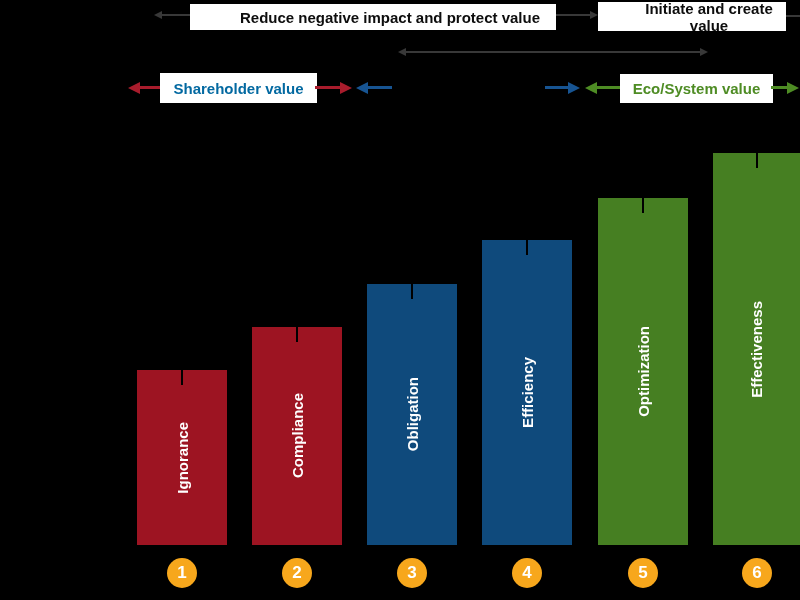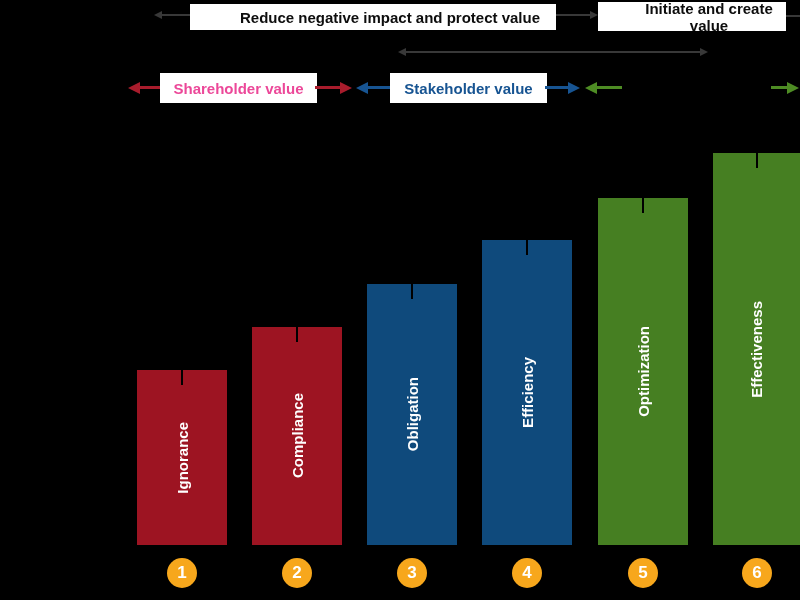--- a/index.html
+++ b/index.html
@@ -7,21 +7,21 @@
     position:relative;width:800px;height:600px;background:#000;
     font-family:"Liberation Sans",sans-serif;overflow:hidden;
   }
   .box{
     position:absolute;background:#ffffff;display:flex;align-items:center;
     justify-content:center;text-align:center;font-weight:bold;color:#0d0d0d;
   }
   .phase{font-size:15px;padding-left:34px;}
   .netlabel{font-size:15px;line-height:20px;}
   .arrowlabel{font-size:15px;}
-  .txt-red{color:#ec4899;}
+  .txt-red{color:#0369a1;}
   .txt-blue{color:#175492;}
   .txt-green{color:#4e8c24;}
   .hline{position:absolute;height:3px;}
   .hline.sub{height:2px;background:#383838;}
   .red-bg{background:#a81c2c;}
   .blue-bg{background:#175492;}
   .green-bg{background:#4e8c24;}
   .tri{position:absolute;width:0;height:0;}
   .tri.l{border-top:6px solid transparent;border-bottom:6px solid transparent;border-right:12px solid;}
   .tri.r{border-top:6px solid transparent;border-bottom:6px solid transparent;border-left:12px solid;}
@@ -64,26 +64,26 @@
   <div class="box phase" style="left:598px;top:2px;width:154px;height:29px;text-align:center;">Initiate and create value</div>
 
   <span class="tri l red" style="left:128px;top:82px;"></span>
   <div class="hline red-bg" style="left:138px;top:86px;width:24px;"></div>
   <div class="box arrowlabel txt-red" style="left:160px;top:73px;width:157px;height:30px;">Shareholder value</div>
   <div class="hline red-bg" style="left:315px;top:86px;width:27px;"></div>
   <span class="tri r red" style="left:340px;top:82px;"></span>
 
   <span class="tri l blue" style="left:356px;top:82px;"></span>
   <div class="hline blue-bg" style="left:366px;top:86px;width:26px;"></div>
-  <div class="box arrowlabel txt-blue" style="left:390px;top:73px;width:157px;height:30px;">Stakeholder value</div>
   <div class="hline blue-bg" style="left:545px;top:86px;width:25px;"></div>
   <span class="tri r blue" style="left:568px;top:82px;"></span>
 
   <span class="tri l green" style="left:585px;top:82px;"></span>
   <div class="hline green-bg" style="left:595px;top:86px;width:27px;"></div>
+  <div class="box arrowlabel txt-green" style="left:620px;top:74px;width:153px;height:29px;">Eco/System value</div>
   <div class="hline green-bg" style="left:771px;top:86px;width:18px;"></div>
   <span class="tri r green" style="left:787px;top:82px;"></span>
 
   <div class="bar bar-red" style="left:137px;top:370px;width:90px;height:175px;">
     <span class="tick"></span>
     <span class="bar-label">Ignorance</span>
   </div>
   <div class="bar bar-red" style="left:252px;top:327px;width:90px;height:218px;">
     <span class="tick"></span>
     <span class="bar-label">Compliance</span>

